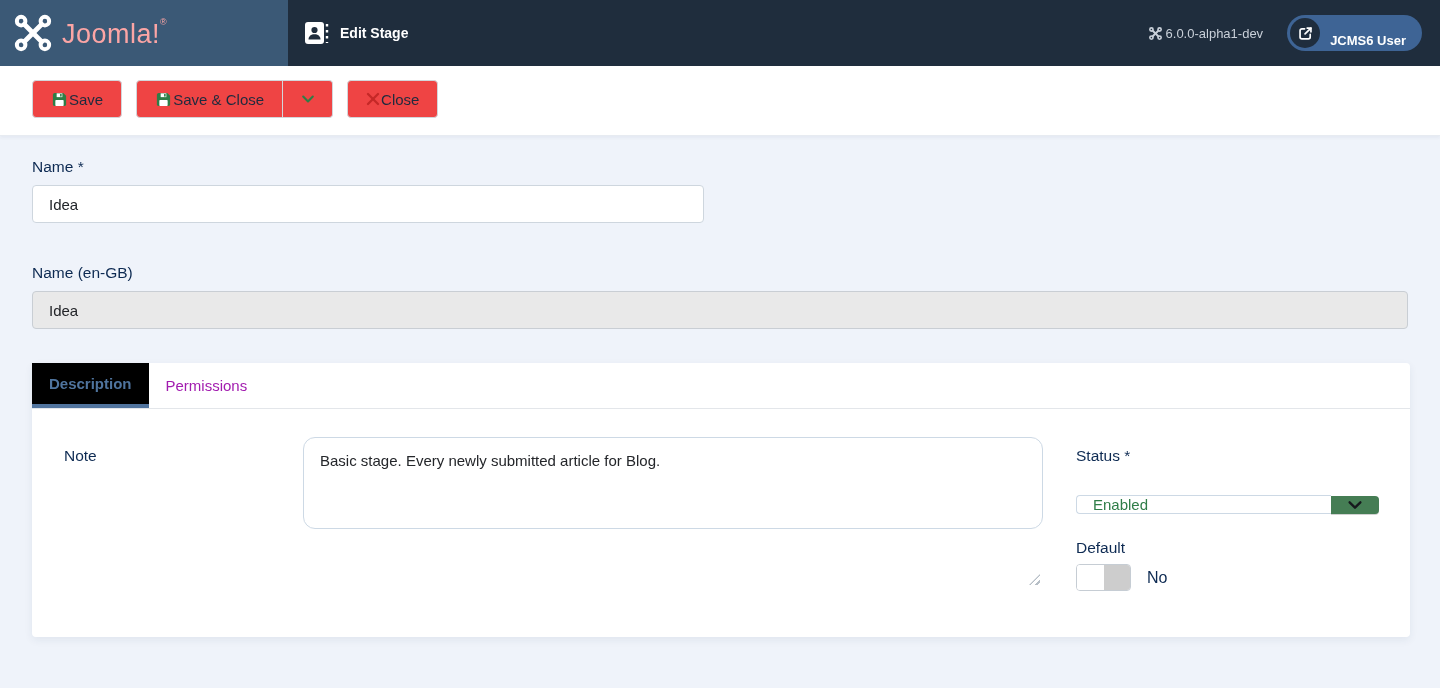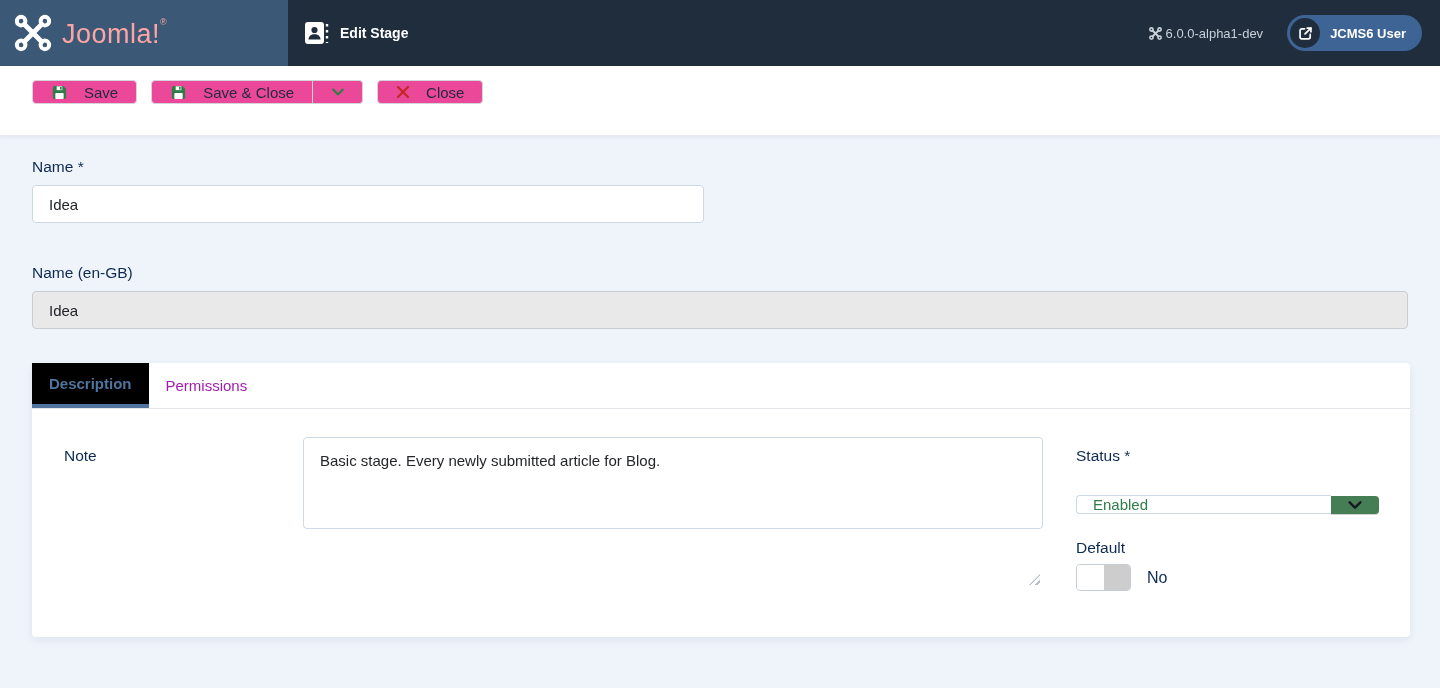--- a/index.html
+++ b/index.html
@@ -23,40 +23,40 @@
   .header-right {
     flex:1; background:#1f2d3d; display:flex; align-items:center;
     padding:0 18px 0 16px;
   }
   .page-title-wrap { display:flex; align-items:center; gap:11px; }
   .page-title { color:#ffffff; font-size:14px; font-weight:700; }
   .header-spacer { flex:1; }
   .version-wrap { display:flex; align-items:center; gap:4px; color:#c9d0d9; font-size:13px; margin-right:24px; }
   .version-wrap .mini-mark { width:13px; height:13px; }
   .user-pill {
-    display:flex; align-items:center; gap:10px; background:#3e6495;
+    display:flex; align-items:flex-end; gap:10px; background:#3e6495;
     border-radius:18px; height:36px; padding:3px 16px 3px 3px; cursor:pointer;
   }
   .user-pill .circle {
     width:30px; height:30px; border-radius:50%; background:#1f2d3d;
     display:flex; align-items:center; justify-content:center;
   }
   .user-pill .label { color:#ffffff; font-size:13px; font-weight:700; }
 
   
   .toolbar {
     height:70px; background:#ffffff; display:flex; align-items:flex-start;
     padding:14px 0 0 32px;
     border-bottom:1px solid #e7ebf1;
     box-shadow:0 2px 3px rgba(30,50,90,.05);
     position:relative; z-index:2;
   }
   .btn {
-    height:24px; background:#ec4899; border:1px solid #d2d6db; border-radius:4px;
-    display:inline-flex; align-items:center; gap:16px; padding:0 18px;
+    height:38px; background:#ef4444; border:1px solid #d2d6db; border-radius:4px;
+    display:inline-flex; align-items:center; gap:1px; padding:0 18px;
     font-size:15px; color:#1e2b3e; font-family:inherit; cursor:pointer;
   }
   .btn-group { display:inline-flex; margin-left:14px; }
   .btn-group .btn:first-child { border-radius:4px 0 0 4px; }
   .btn-group .btn.caret { border-radius:0 4px 4px 0; border-left:none; width:50px; justify-content:center; padding:0; }
   .btn-close-gap { margin-left:14px; }
 
   
   .content { padding:0 32px; }
   .field-label { display:block; font-size:15.5px; color:#0d2a52; margin-top:22px; line-height:18px; }
@@ -82,21 +82,21 @@
     background:#000000; color:#4f749e; font-weight:700;
     border-bottom:4px solid #51749e;
   }
 
   .panel { display:flex; padding:28px 0 0 32px; }
   .note-label-col { width:239px; padding-top:10px; }
   .note-label { font-size:15.5px; color:#0d2a52; }
   .textarea-wrap { position:relative; }
   .note-textarea {
     width:740px; height:92px; resize:none;
-    border:1px solid #cdd9e5; border-radius:4px; background:#ffffff;
+    border:1px solid #cdd9e5; border-radius:12px; background:#ffffff;
     font-family:inherit; font-size:15px; color:#24262a;
     padding:12px 16px; line-height:21px;
   }
   .resize-grip {
     position:absolute; right:3px; bottom:6px; width:11px; height:11px;
     background:repeating-linear-gradient(135deg, transparent 0 3px, #b6bec6 3px 4.5px);
     clip-path:polygon(100% 0, 100% 100%, 0 100%);
     pointer-events:none;
   }
 

